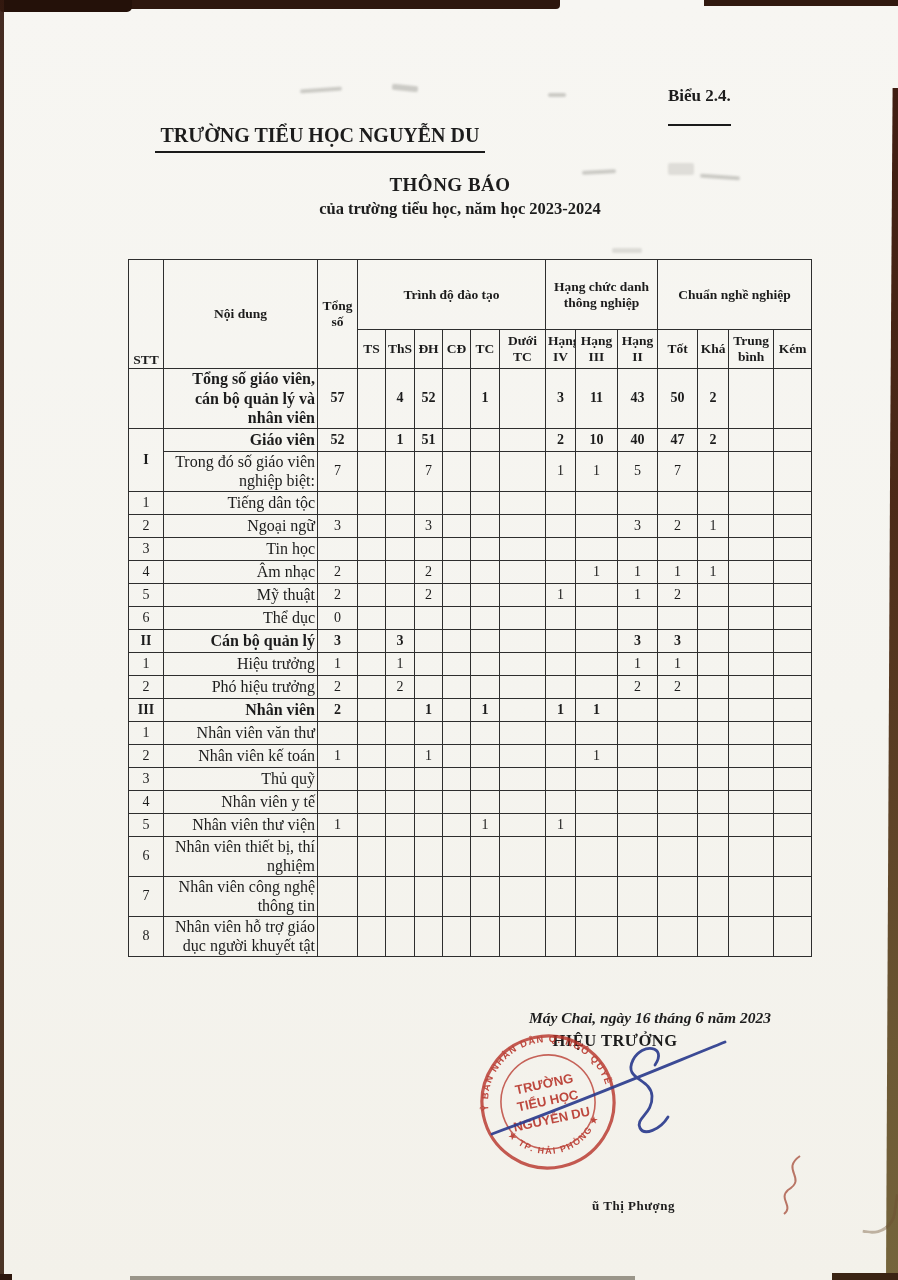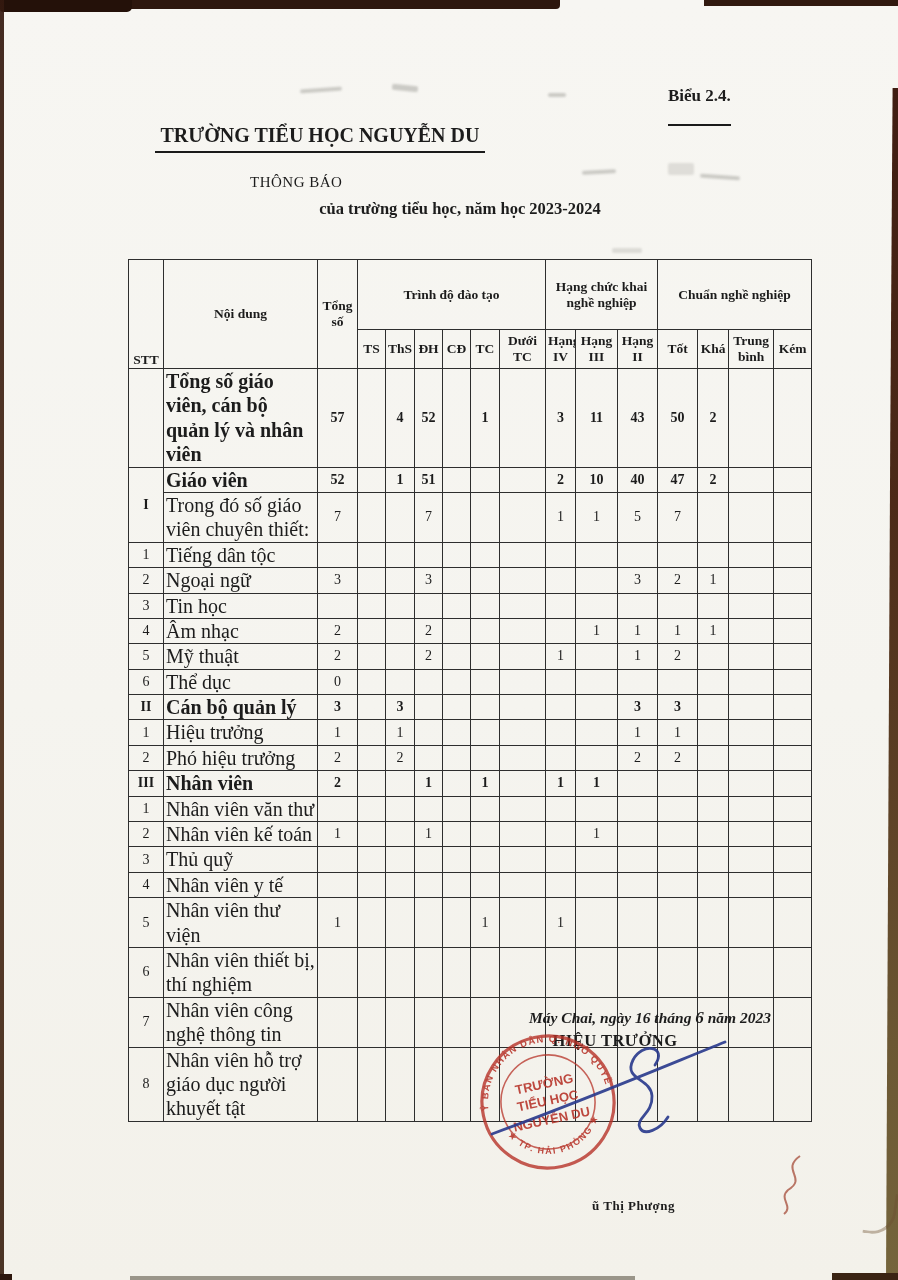--- a/index.html
+++ b/index.html
@@ -30,35 +30,35 @@
   .n5{left:668px;top:163px;width:26px;height:12px;opacity:.7;background:rgba(90,88,84,.22);}
   .n6{left:700px;top:175px;width:40px;height:4px;transform:rotate(4deg);}
   .n7{left:612px;top:248px;width:30px;height:5px;opacity:.6;}
   
   .form-label{position:absolute;left:668px;top:86px;font-weight:bold;font-size:17px;
     border-bottom:2px solid #1a1a1a;padding-bottom:18px;}
   .org{position:absolute;left:120px;top:108px;width:400px;text-align:center;line-height:1.25;}
   .org-1{font-size:19px;letter-spacing:.3px;}
   .org-2{font-size:20px;font-weight:bold;display:inline-block;border-bottom:2px solid #1a1a1a;
     padding:0 6px 3px 6px;margin-top:15px;}
-  .doc-title{position:absolute;left:250px;top:174px;width:400px;
-    font-size:15px;font-weight:normal;letter-spacing:.5px;}
+  .doc-title{position:absolute;left:250px;top:174px;width:400px;text-align:center;
+    font-size:19px;font-weight:bold;letter-spacing:.5px;}
   .doc-subtitle{position:absolute;left:100px;top:198px;width:720px;text-align:center;
     font-size:16.5px;font-weight:bold;line-height:1.33;}
   
   table.main{position:absolute;left:128px;top:259px;width:683px;border-collapse:collapse;
     table-layout:fixed;}
   table.main th, table.main td{border:1px solid #2e2e2e;padding:0 2px;overflow:hidden;}
   table.main{border:1.5px solid #222;}
   thead th{font-size:13.5px;font-weight:bold;text-align:center;line-height:1.15;padding:1px 1px;}
   thead tr.gr1 th{height:69px;}
   thead tr.gr2 th{height:38px;}
   th.h-stt{vertical-align:bottom;padding-bottom:4px;}
   td.stt{width:35px;text-align:center;font-size:14px;}
-  td.lbl{text-align:left;font-size:20px;line-height:1.22;padding:1px 2px 1px 3px;}
+  td.lbl{text-align:right;font-size:16px;line-height:1.22;padding:1px 2px 1px 3px;}
   td.num{text-align:center;font-size:14px;}
   tbody td{height:22px;}
   .b{font-weight:bold;}
   
   .date-line{position:absolute;left:500px;top:1008px;width:300px;text-align:center;
     font-style:italic;font-size:15.5px;font-weight:600;}
   .date-month{font-weight:bold;font-size:17px;}
   .role{position:absolute;left:480px;top:1031px;width:270px;text-align:center;
     font-weight:bold;font-size:16.5px;letter-spacing:.5px;}
   .signer{position:absolute;left:592px;top:1198px;font-size:13px;font-weight:600;letter-spacing:.5px;font-family:Liberation Serif, serif;}
@@ -118,21 +118,21 @@
         <col style="width:31px">
         <col style="width:45px">
         <col style="width:38px">
     </colgroup>
     <thead>
       <tr class="gr1">
         <th class="h-stt" rowspan="2">STT</th>
         <th rowspan="2">Nội dung</th>
         <th rowspan="2">Tổng số</th>
         <th colspan="6">Trình độ đào tạo</th>
-        <th colspan="3">Hạng chức khai nghề nghiệp</th>
+        <th colspan="3">Hạng chức danh thông nghiệp</th>
         <th colspan="4">Chuẩn nghề nghiệp</th>
       </tr>
       <tr class="gr2">
         <th>TS</th>
         <th>ThS</th>
         <th>ĐH</th>
         <th>CĐ</th>
         <th>TC</th>
         <th>Dưới TC</th>
         <th>Hạng IV</th>
@@ -175,21 +175,21 @@
           <td class="num b"></td>
           <td class="num b">2</td>
           <td class="num b">10</td>
           <td class="num b">40</td>
           <td class="num b">47</td>
           <td class="num b">2</td>
           <td class="num b"></td>
           <td class="num b"></td>
         </tr>
         <tr>
-          <td class="lbl">Trong đó số giáo viên chuyên thiết:</td>
+          <td class="lbl">Trong đó số giáo viên nghiệp biệt:</td>
           <td class="num">7</td>
           <td class="num"></td>
           <td class="num"></td>
           <td class="num">7</td>
           <td class="num"></td>
           <td class="num"></td>
           <td class="num"></td>
           <td class="num">1</td>
           <td class="num">1</td>
           <td class="num">5</td>

